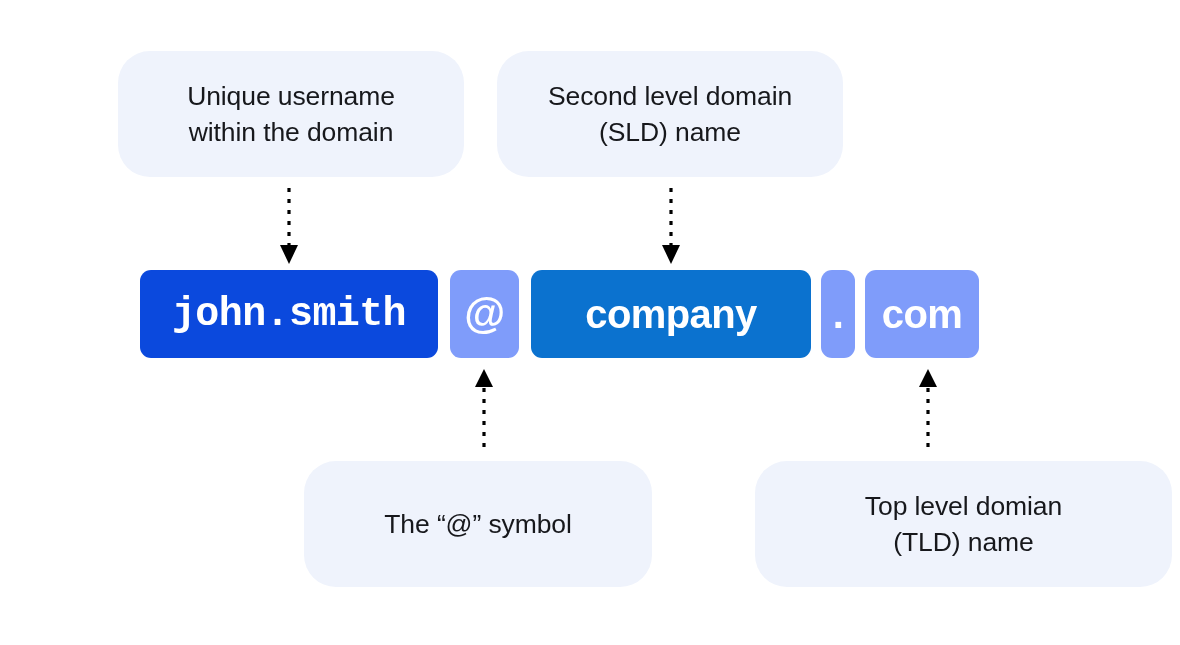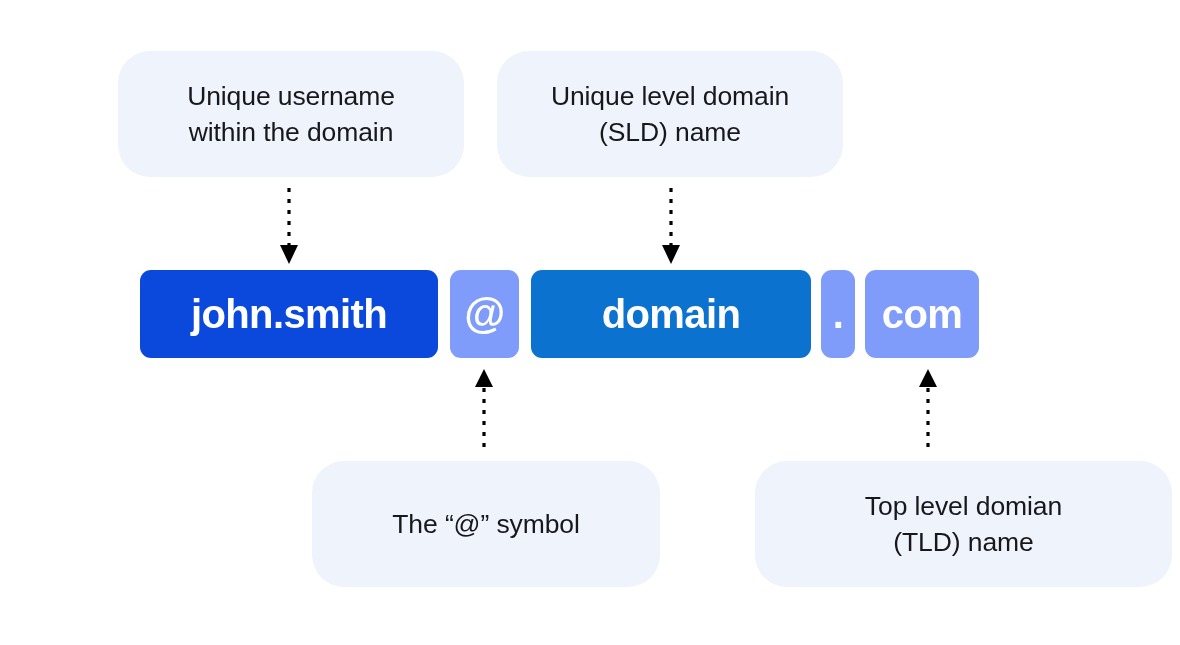--- a/index.html
+++ b/index.html
@@ -58,21 +58,21 @@
     box-sizing: border-box;
     font-weight: 700;
     color: #ffffff;
     font-size: 40px;
     letter-spacing: -0.6px;
     white-space: nowrap;
   }
   .chip-gap { width: 12px; flex: none; }
   .chip-gap.sm { width: 10px; }
 
-  .chip-local   { width: 298px; background: #0b49dd; }
+  .chip-local   { width: 298px; background: #0b49dd; font-family: Liberation Mono, monospace; }
   .chip-at      { width: 69px;  background: #7f9cfa; font-size: 42px; }
   .chip-sld     { width: 280px; background: #0b72cf; }
   .chip-dot     { width: 34px;  background: #7f9cfa; font-size: 40px; }
   .chip-tld     { width: 114px; background: #7f9cfa; }
 
   
   .arrow {
     position: absolute;
     width: 26px;
   }
@@ -82,21 +82,21 @@
 <body>
 
 <div id="stage" style="--page-bg: #ffffff;">
 
   <div class="callout" style="left: 118px; top: 51px; width: 346px; height: 126px; background: rgb(239, 243, 252);">
     <span class="callout-text">Unique username
 within the domain</span>
   </div>
 
   <div class="callout" style="left: 497px; top: 51px; width: 346px; height: 126px; background: rgb(239, 243, 252);">
-    <span class="callout-text">Unique level domain
+    <span class="callout-text">Second level domain
 (SLD) name</span>
   </div>
 
   <div class="arrow" style="left:276px; top:188px; height:82px;">
     <svg width="26" height="82" viewBox="0 0 26 82" aria-hidden="true">
       <line x1="13" y1="0" x2="13" y2="58" stroke="#000000" stroke-width="3.2" stroke-dasharray="4 7" stroke-linecap="butt"></line>
       <polygon points="4,57 22,57 13,76" fill="#000000"></polygon>
     </svg>
   </div>
 
@@ -115,21 +115,21 @@
 
     <div class="chip-gap"></div>
 
     <div class="chip chip-at" style="background: rgb(127, 156, 250);">
       <span>@</span>
     </div>
 
     <div class="chip-gap"></div>
 
     <div class="chip chip-sld" style="background: rgb(11, 114, 207);">
-      <span>domain</span>
+      <span>company</span>
     </div>
 
     <div class="chip-gap sm"></div>
 
     <div class="chip chip-dot" style="background: rgb(127, 156, 250);">
       <span>.</span>
     </div>
 
     <div class="chip-gap sm"></div>
 
@@ -146,21 +146,21 @@
     </svg>
   </div>
 
   <div class="arrow" style="left:915px; top:365px; height:85px;">
     <svg width="26" height="85" viewBox="0 0 26 85" aria-hidden="true">
       <polygon points="4,22 22,22 13,4" fill="#000000"></polygon>
       <line x1="13" y1="23" x2="13" y2="85" stroke="#000000" stroke-width="3.2" stroke-dasharray="4 7" stroke-linecap="butt"></line>
     </svg>
   </div>
 
-  <div class="callout" style="left: 312px; top: 461px; width: 348px; height: 126px; background: rgb(239, 243, 252);">
+  <div class="callout" style="left: 304px; top: 461px; width: 348px; height: 126px; background: rgb(239, 243, 252);">
     <span class="callout-text">The “@” symbol</span>
   </div>
 
   <div class="callout" style="left: 755px; top: 461px; width: 417px; height: 126px; background: rgb(239, 243, 252);">
     <span class="callout-text">Top level domian
 (TLD) name</span>
   </div>
 
 </div>
 

